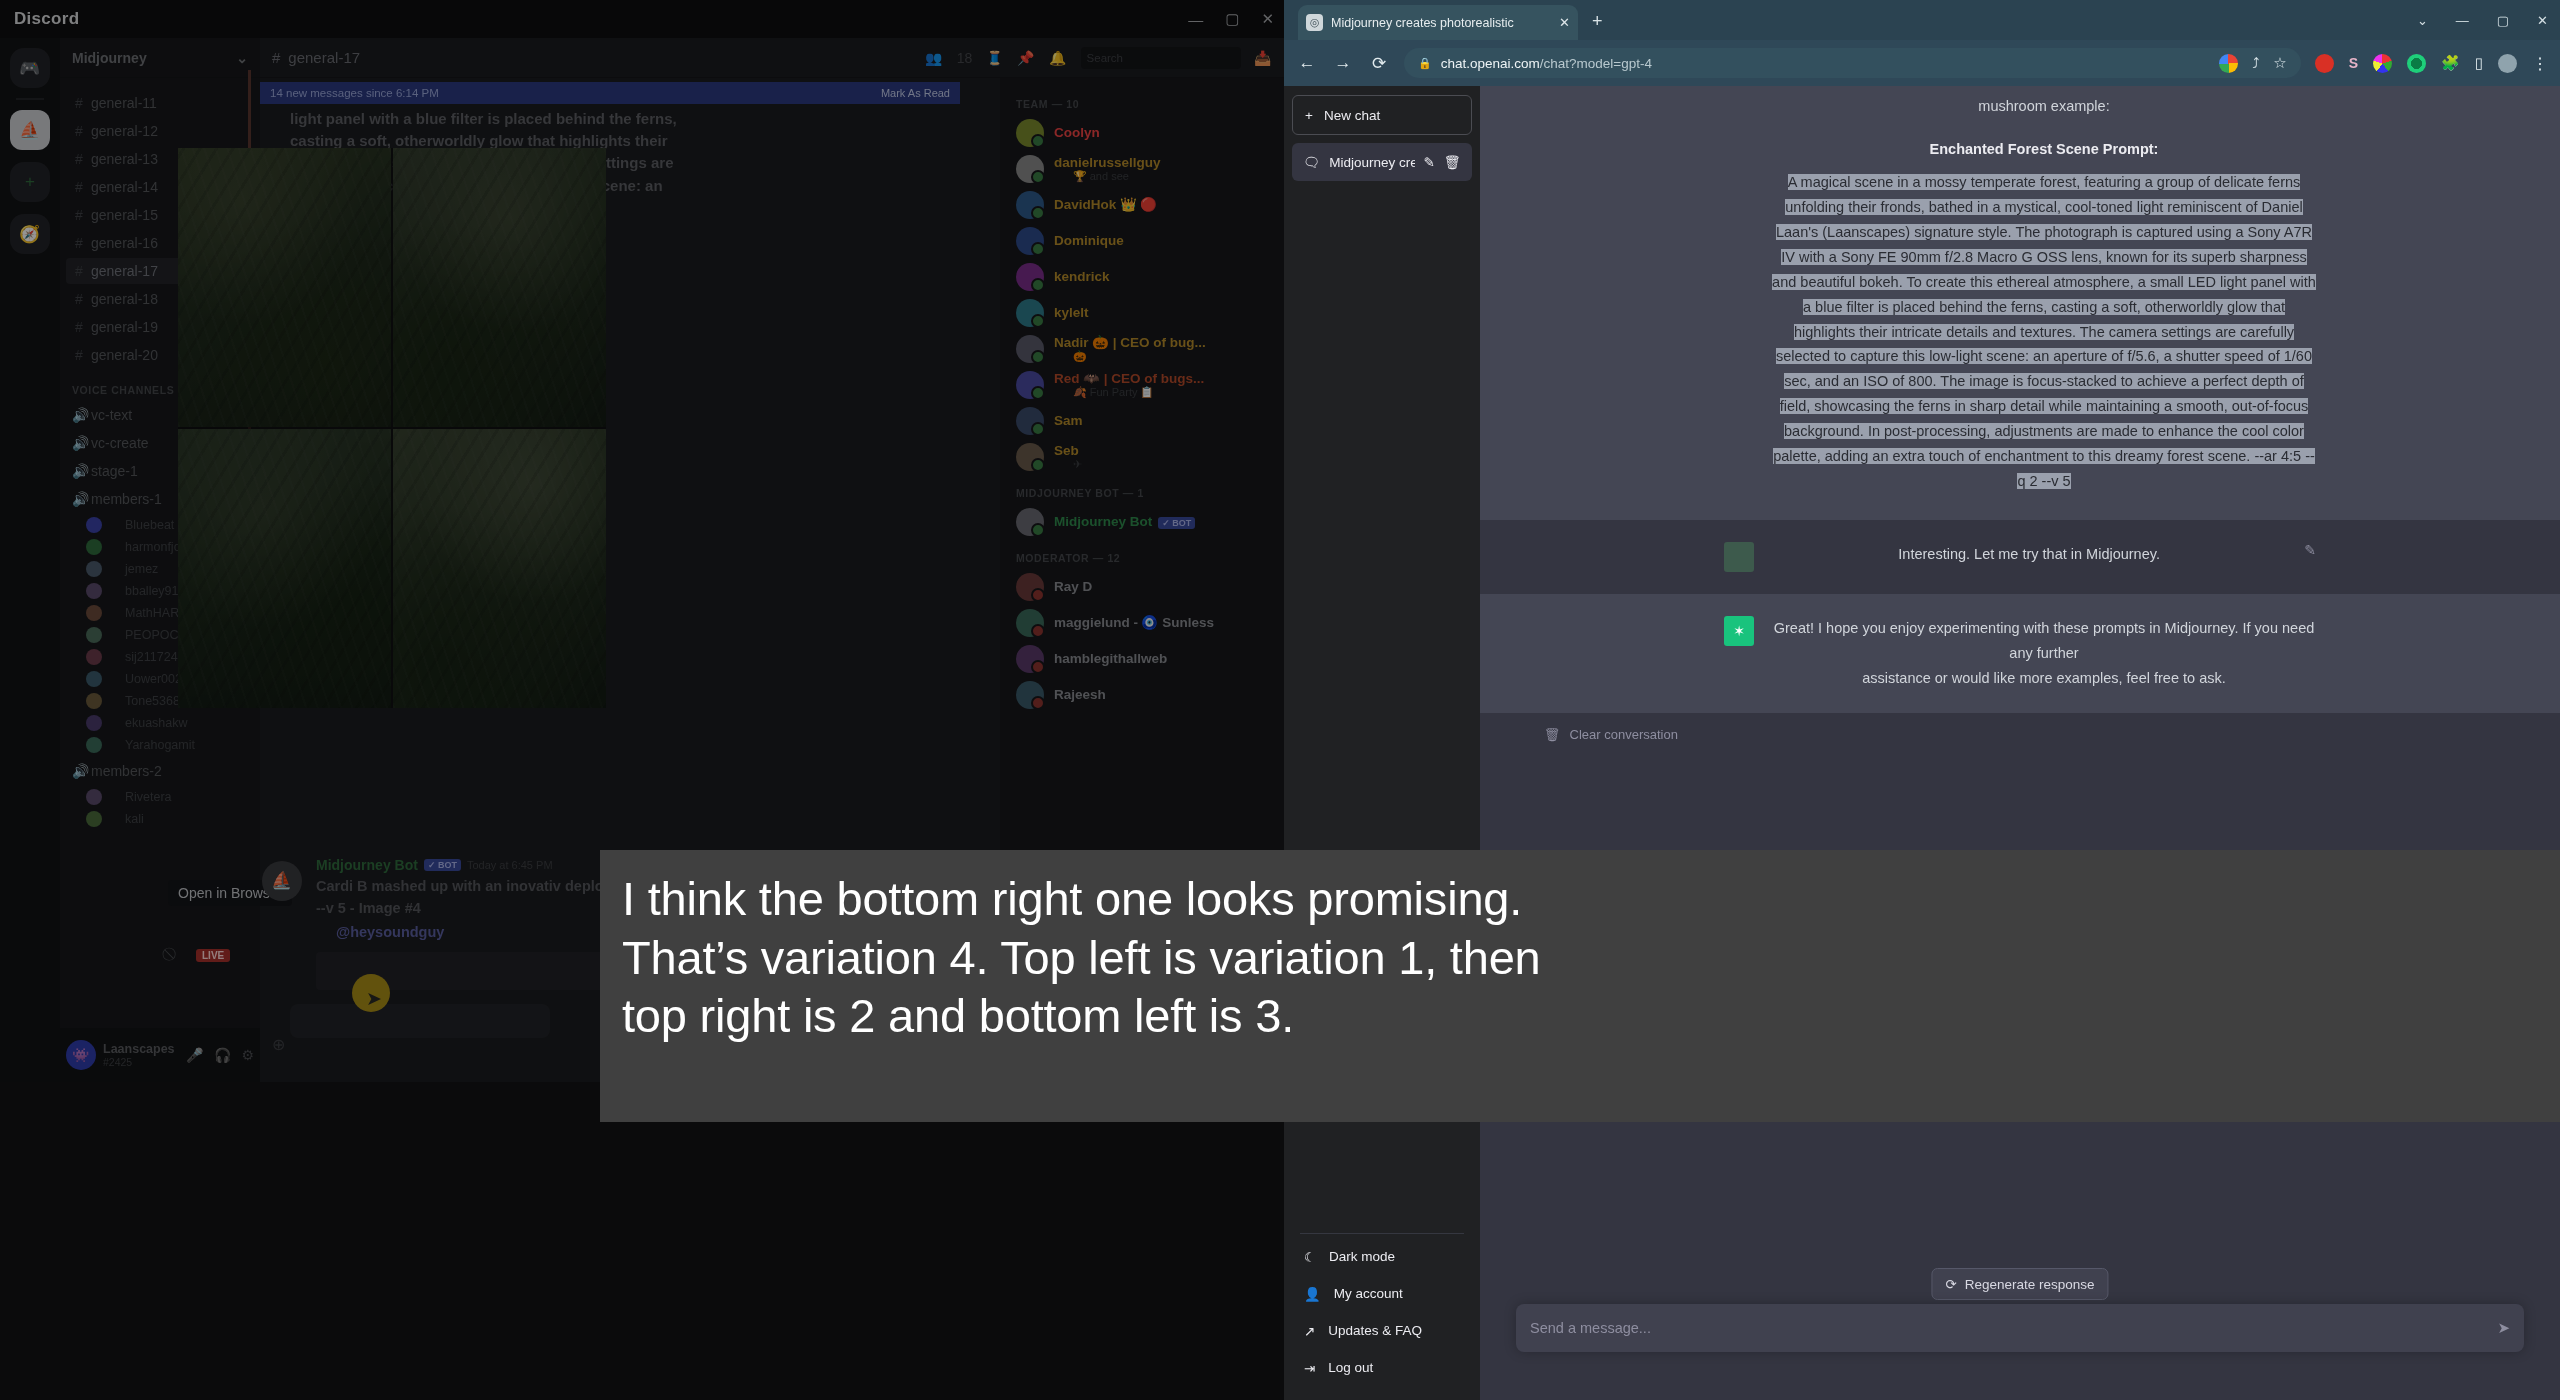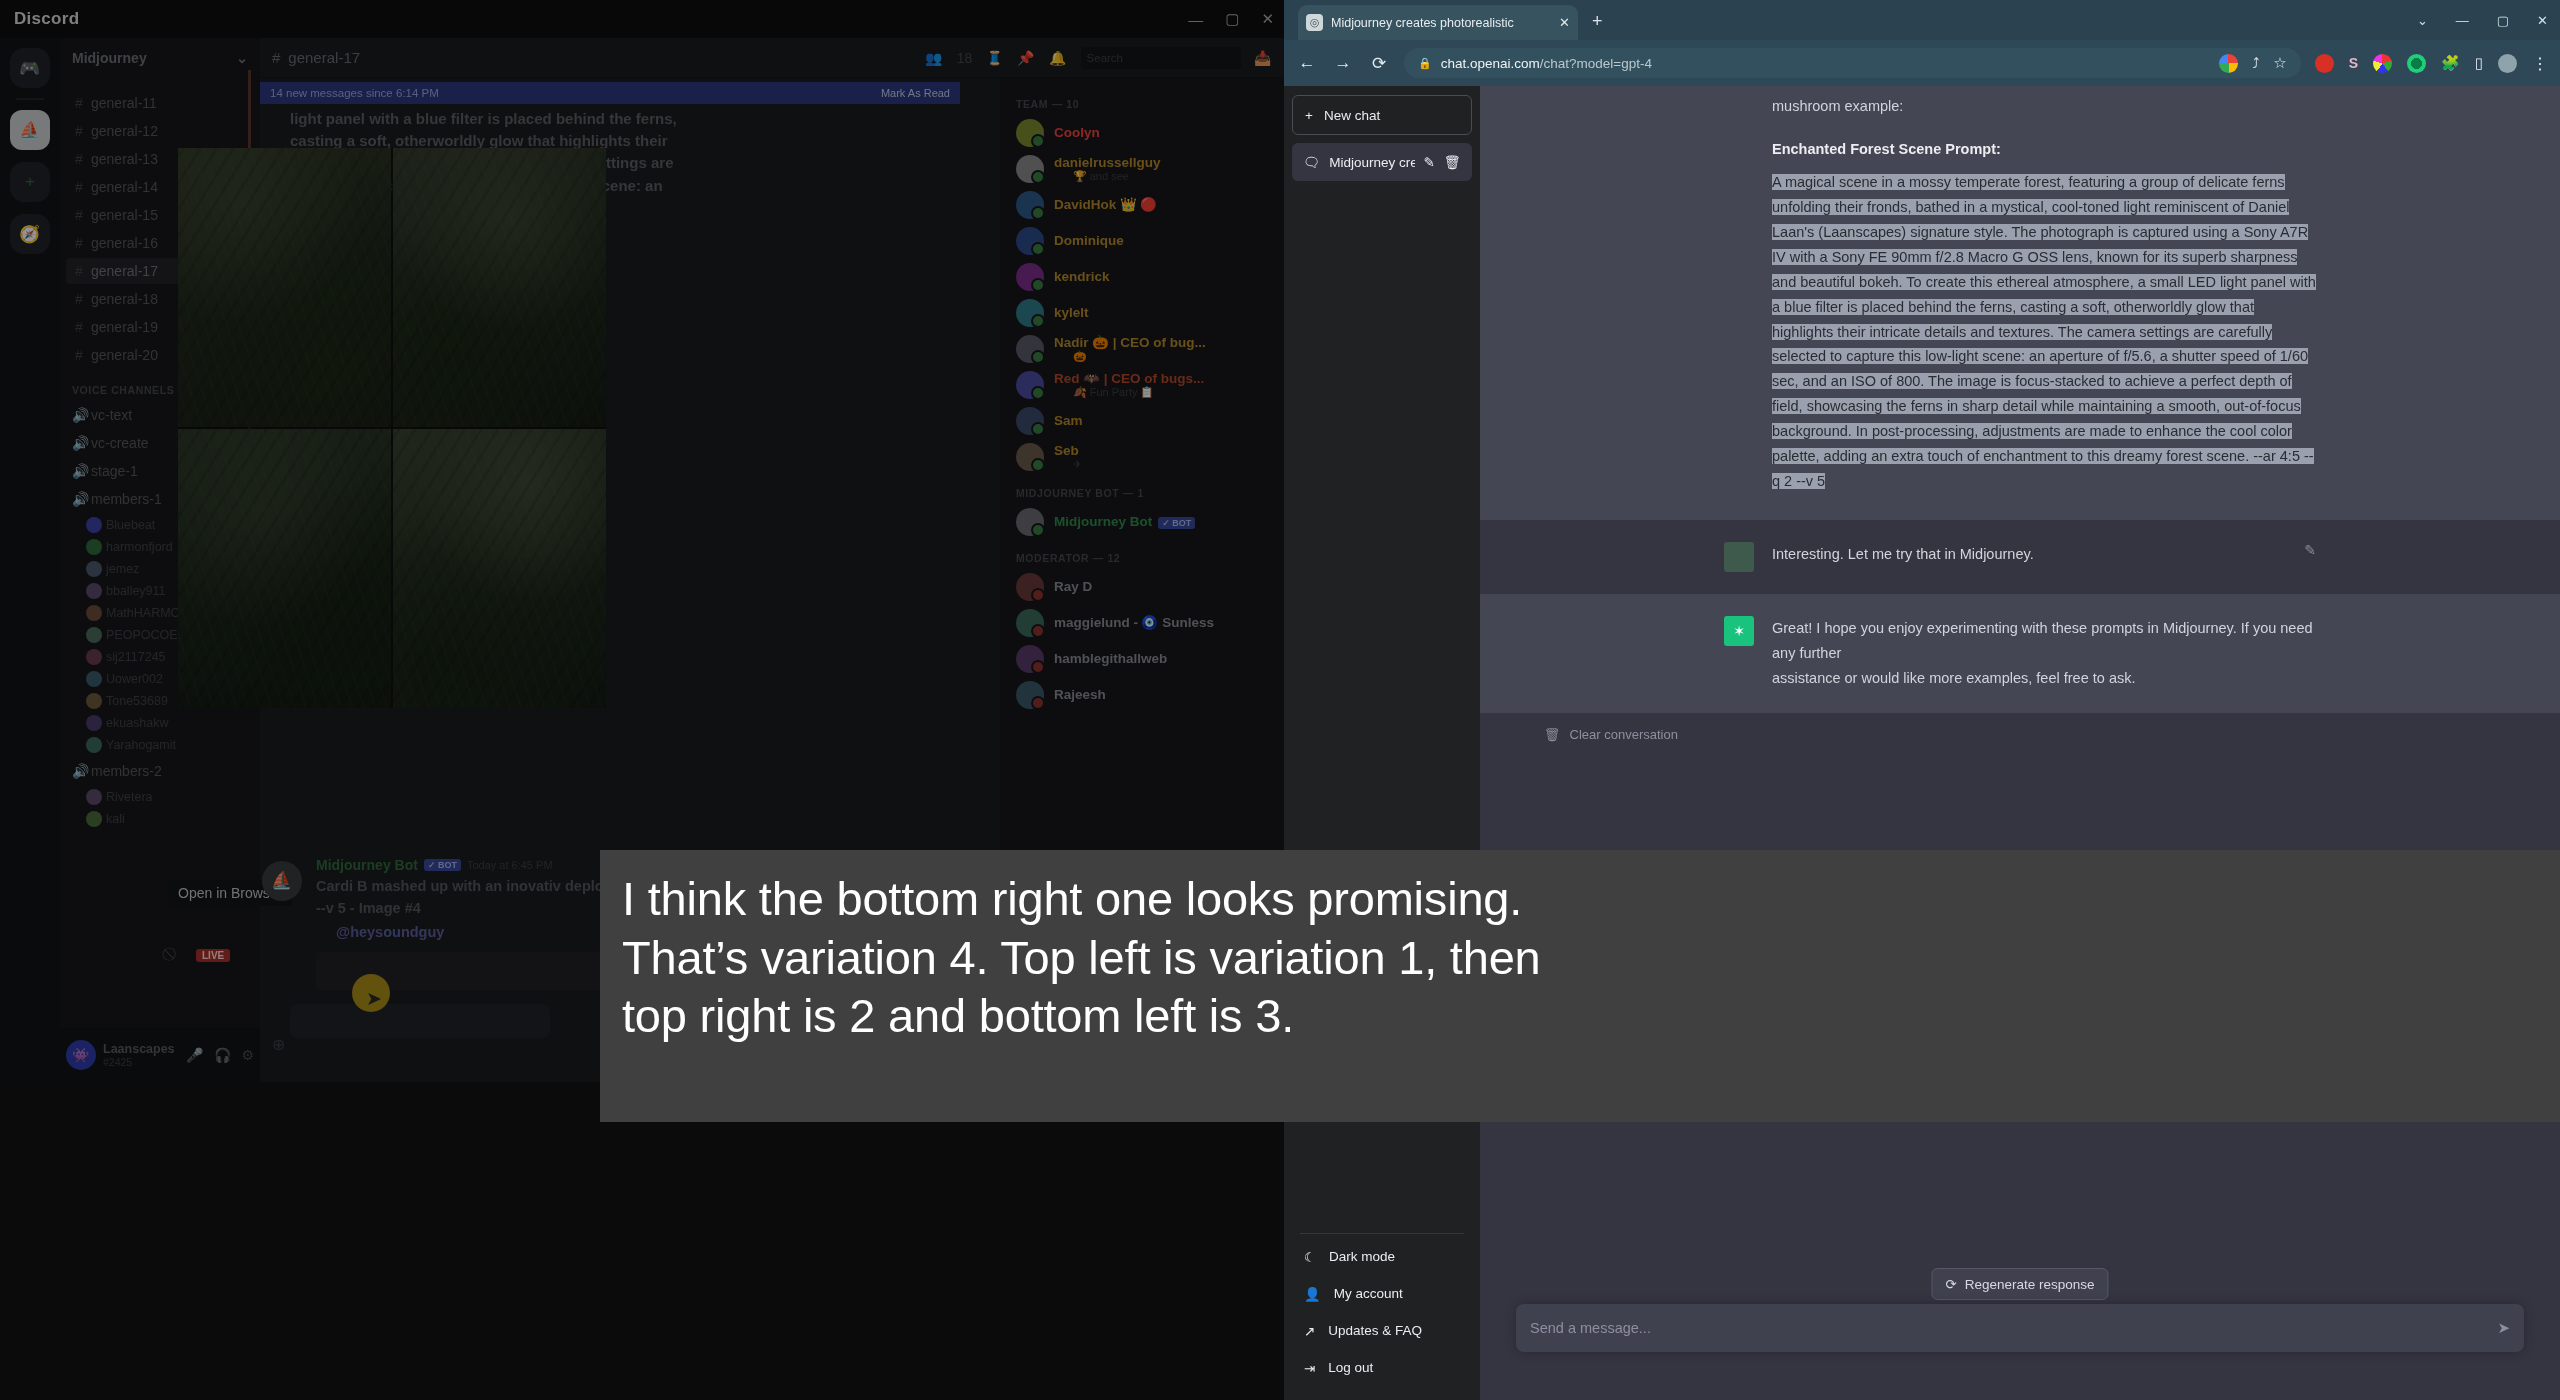--- a/index.html
+++ b/index.html
@@ -31,21 +31,21 @@
   .rail-sep { position:absolute; left:16px; width:28px; height:2px; background:#242529; }
 
   
   .dc-chan { position:absolute; left:60px; top:38px; width:200px; bottom:0; background:#17181b; }
   .dc-guildhdr { height:40px; display:flex; align-items:center; padding:0 12px; color:#6f7175; font-size:14px; font-weight:bold; justify-content:space-between; border-bottom:1px solid #141517;}
   .chan-list { padding-top:10px; }
   .chan-row { display:flex; align-items:center; height:26px; margin:2px 6px; padding-left:6px; border-radius:4px; color:#55575b; font-size:14px; gap:5px;}
   .chan-row.active { background:#232428; color:#70727a;}
   .chan-hash { font-size:14px; color:#3e4045; width:14px; text-align:center;}
   .chan-cat { color:#45474b; font-size:10.5px; font-weight:bold; letter-spacing:.6px; padding:14px 0 4px 12px;}
-  .member-mini { display:flex; align-items:center; gap:4px; padding:3px 0 3px 26px; color:#3f4145; font-size:12.5px;}
+  .member-mini { display:flex; align-items:center; gap:23px; padding:3px 0 3px 26px; color:#3f4145; font-size:12.5px;}
   .mm-av { width:16px;height:16px;border-radius:50%; }
   .dc-userbar { position:absolute; left:0; bottom:0; width:200px; height:54px; background:#121315; display:flex; align-items:center; padding:0 6px; gap:7px;}
   .ub-av { width:30px; height:30px; border-radius:50%; background:#2f3dad; display:flex;align-items:center;justify-content:center; color:#b4b7ff; font-size:14px;}
   .ub-names { flex:1; line-height:1.15;}
   .ub-name { color:#5a5c60; font-size:12.5px; font-weight:bold;}
   .ub-tag { color:#3e4044; font-size:10.5px;}
   .ub-icons { display:flex; gap:10px; color:#4a4c50; font-size:14px;}
 
   
   .dc-main { position:absolute; left:260px; top:38px; right:0; bottom:0; background:#1b1c1f; }
@@ -144,21 +144,21 @@
   .gpt-side { width:196px; background:#202123; padding:9px 8px; position:relative; }
   .gpt-newchat { height:40px; border:1px solid #4b4c52; border-radius:6px; display:flex; align-items:center; gap:11px; padding:0 12px; color:#ececf1; font-size:13.5px;}
   .gpt-convo { margin-top:8px; height:38px; background:#343541; border-radius:6px; display:flex; align-items:center; gap:9px; padding:0 11px; color:#ececf1; font-size:13.5px;}
   .gpt-convo .title{flex:1; white-space:nowrap; overflow:hidden;}
   .gpt-sidefoot { position:absolute; left:8px; right:8px; bottom:14px;}
   .gpt-mi { height:37px; display:flex; align-items:center; gap:13px; padding:0 12px; color:#ececf1; font-size:13.5px;}
   .gpt-sidefoot .sep{height:1px;background:#353740;margin:4px 8px;}
 
   .gpt-main { flex:1; position:relative; background:#343541; overflow:hidden;}
   .gpt-thread { position:absolute; inset:0; overflow:hidden; }
-  .gpt-msg { padding:22px 0; }
+  .gpt-msg { padding:22px 0;text-align:center; }
   .gpt-msg.assistant { background:#444654; }
   .gpt-inner { max-width:640px; margin:0 auto; display:flex; gap:18px; padding:0 24px;}
   .gpt-av { width:30px;height:30px;border-radius:3px;flex:none;}
   .gpt-av.user { background:#3d5a4c; }
   .gpt-av.bot { background:#19c37d; display:flex;align-items:center;justify-content:center;color:#fff;font-size:14px;}
   .gpt-body { flex:1; color:#d1d5db; font-size:14.5px; line-height:1.72;}
   .gpt-body b { color:#ececf1;}
   .sel { background:#9aa0ad; color:#2a2c33; }
   .gpt-edit { color:#8e8ea0; font-size:14px; margin-left:auto;}
 

